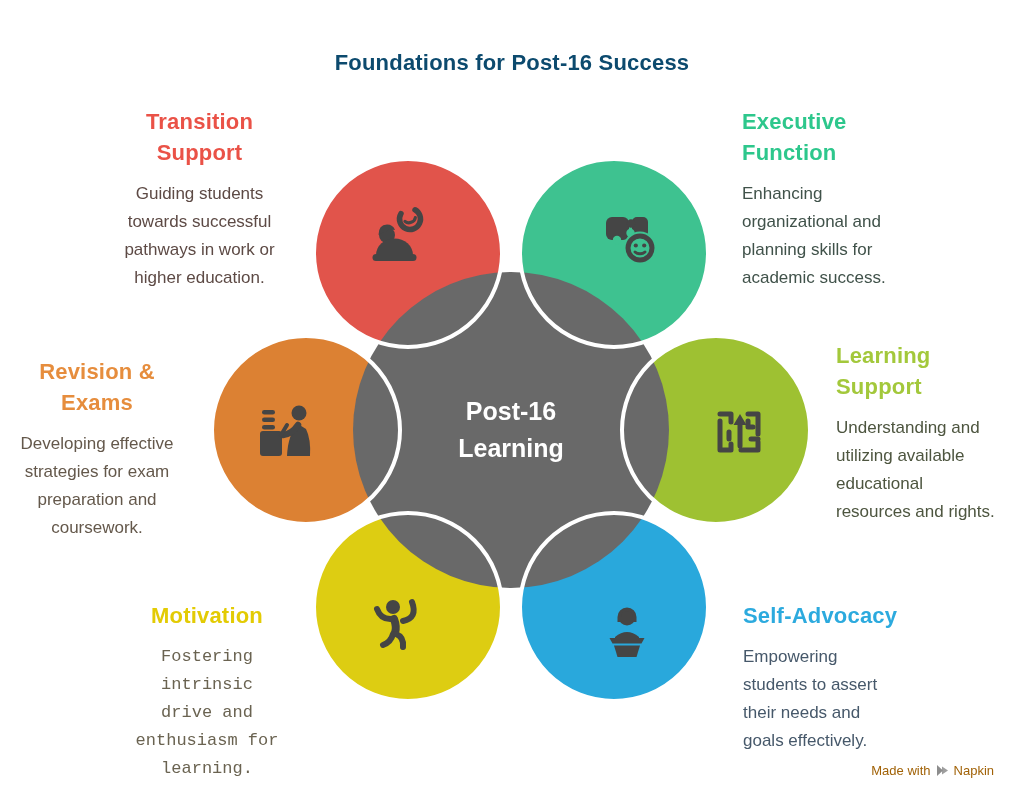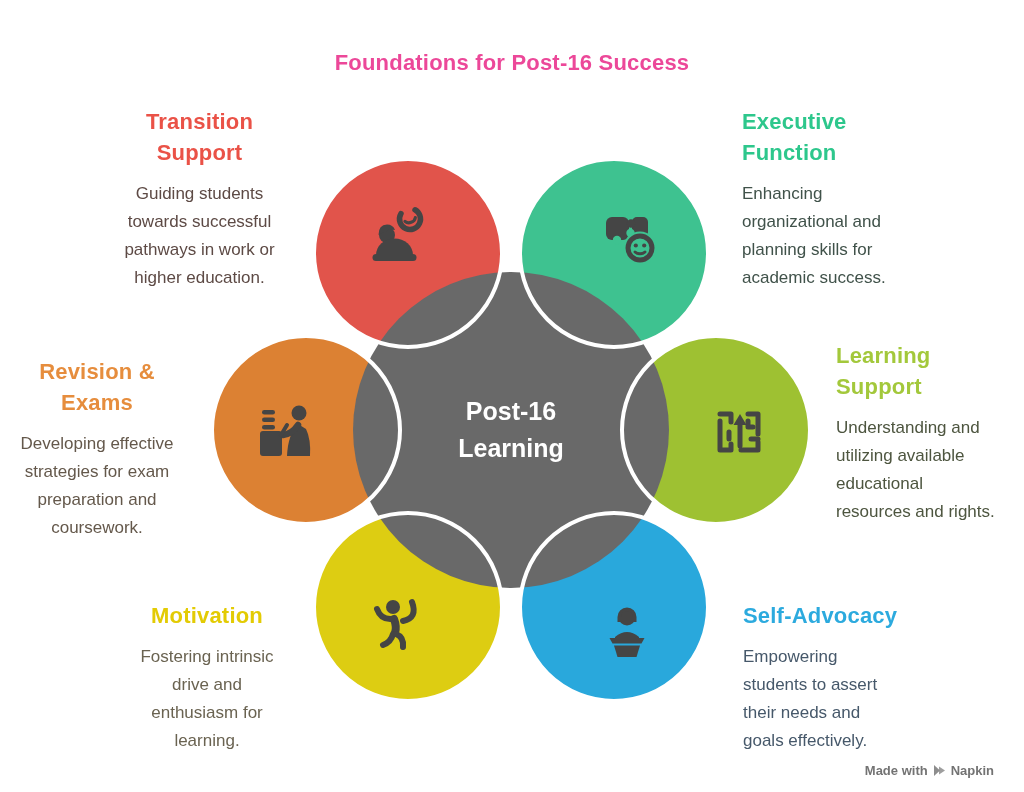--- a/index.html
+++ b/index.html
@@ -5,21 +5,21 @@
   html,body{margin:0;padding:0;}
   body{
     width:1024px;height:792px;position:relative;overflow:hidden;
     background:#ffffff;
     font-family:"Liberation Sans", sans-serif;
   }
   .stage{position:absolute;inset:0;}
   svg.flower{position:absolute;left:0;top:0;}
   .title{
     position:absolute;top:50px;left:0;width:1024px;
-    text-align:center;font-size:22px;font-weight:700;color:#ec4899;
+    text-align:center;font-size:22px;font-weight:700;color:#0c4a6e;
     letter-spacing:.2px;
   }
   .center-label{
     position:absolute;left:353px;top:272px;width:316px;height:316px;
     display:flex;flex-direction:column;align-items:center;justify-content:center;
     color:#ffffff;font-size:25px;font-weight:700;line-height:1.5;text-align:center;
   }
   .label{position:absolute;}
   .label h2{
     margin:0;font-size:22px;font-weight:700;line-height:1.42;letter-spacing:.2px;
@@ -31,21 +31,21 @@
   .align-left{text-align:left;}
   .sec-transition{left:117px;top:106px;width:165px;}
   .sec-executive{left:742px;top:106px;width:165px;}
   .sec-learning{left:836px;top:340px;width:165px;}
   .sec-selfadv{left:743px;top:600px;width:160px;}
   .sec-motivation{left:132px;top:600px;width:150px;}
   .sec-revision{left:7px;top:356px;width:180px;}
   .watermark{
     position:absolute;right:30px;bottom:14px;
     display:flex;align-items:center;gap:5px;
-    font-size:13px;font-weight:700;color:#737373;
+    font-size:13px;font-weight:400;color:#a16207;
   }
   .watermark .logo{display:inline-flex;}
 </style>
 </head>
 <body>
 
 <div class="stage">
 
   <svg class="flower" width="1024" height="792" viewBox="0 0 1024 792" style="color: rgb(69, 69, 69);">
 
@@ -160,21 +160,21 @@
     <p style="color: rgb(64, 82, 74);">Enhancing organizational and planning skills for academic success.</p>
   </div>
 
   <div class="label align-left sec-selfadv">
     <h2 style="color: rgb(44, 170, 222);">Self-Advocacy</h2>
     <p style="color: rgb(70, 88, 106);">Empowering students to assert their needs and goals effectively.</p>
   </div>
 
   <div class="label align-right sec-motivation">
     <h2 style="color: rgb(227, 203, 4);">Motivation</h2>
-    <p style="color: rgb(106, 99, 81);">Fostering intrinsic drive and enthusiasm for learning.</p>
+    <p style="color: rgb(106, 99, 81); font-family: Liberation Mono, monospace;">Fostering intrinsic drive and enthusiasm for learning.</p>
   </div>
 
   <div class="label align-right sec-revision">
     <h2 style="color: rgb(230, 141, 61);">Revision &amp; Exams</h2>
     <p style="color: rgb(100, 88, 75);">Developing effective strategies for exam preparation and coursework.</p>
   </div>
 
   <div class="watermark">
     <span>Made with</span>
     <span class="logo">

